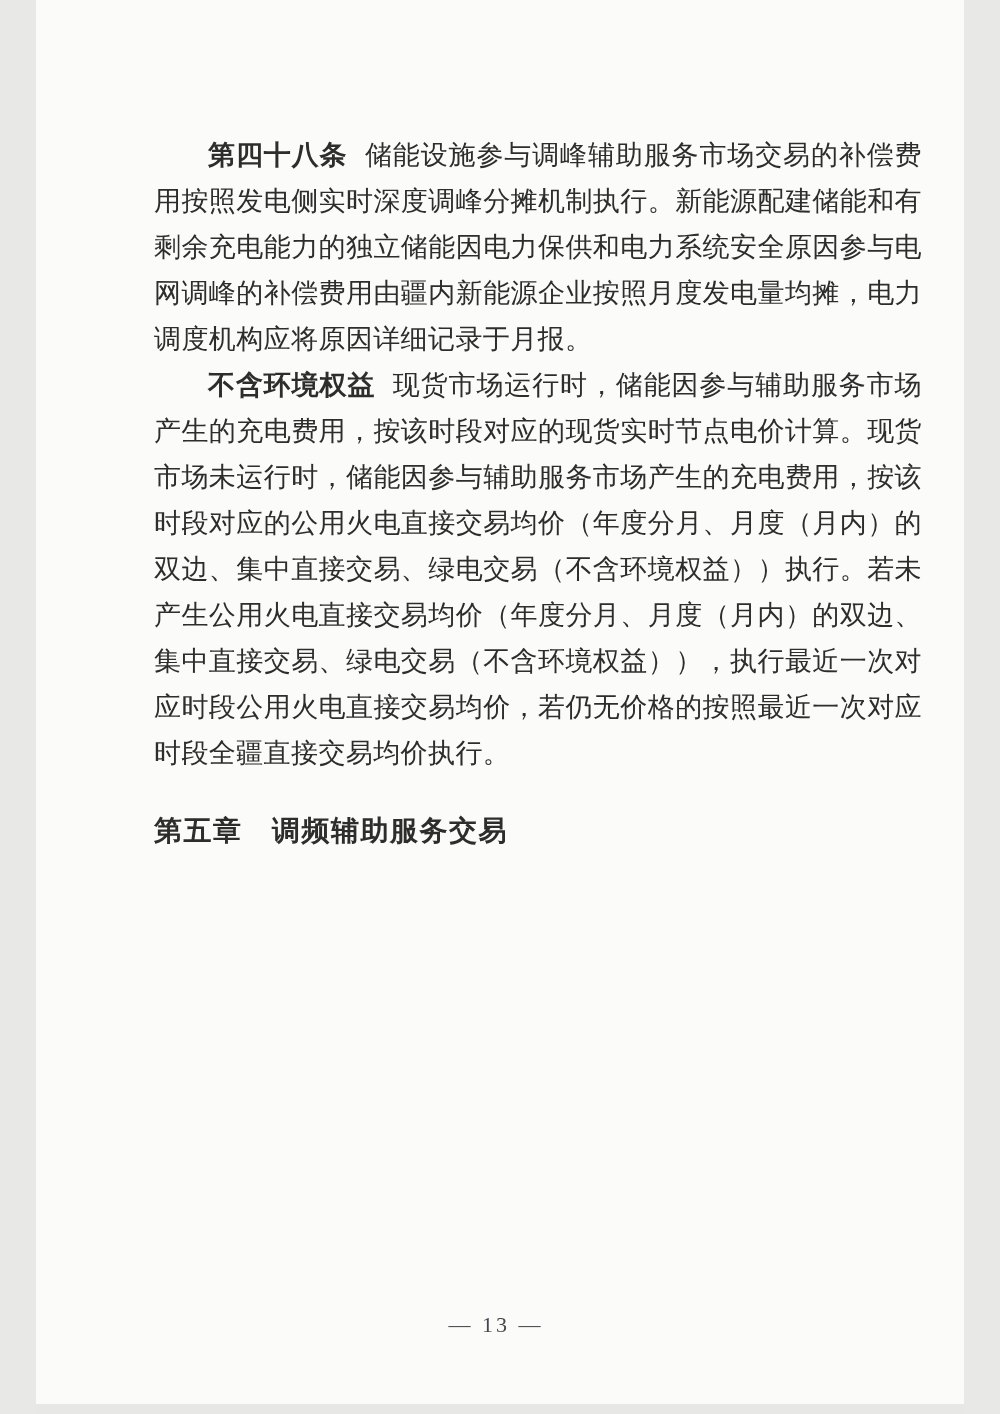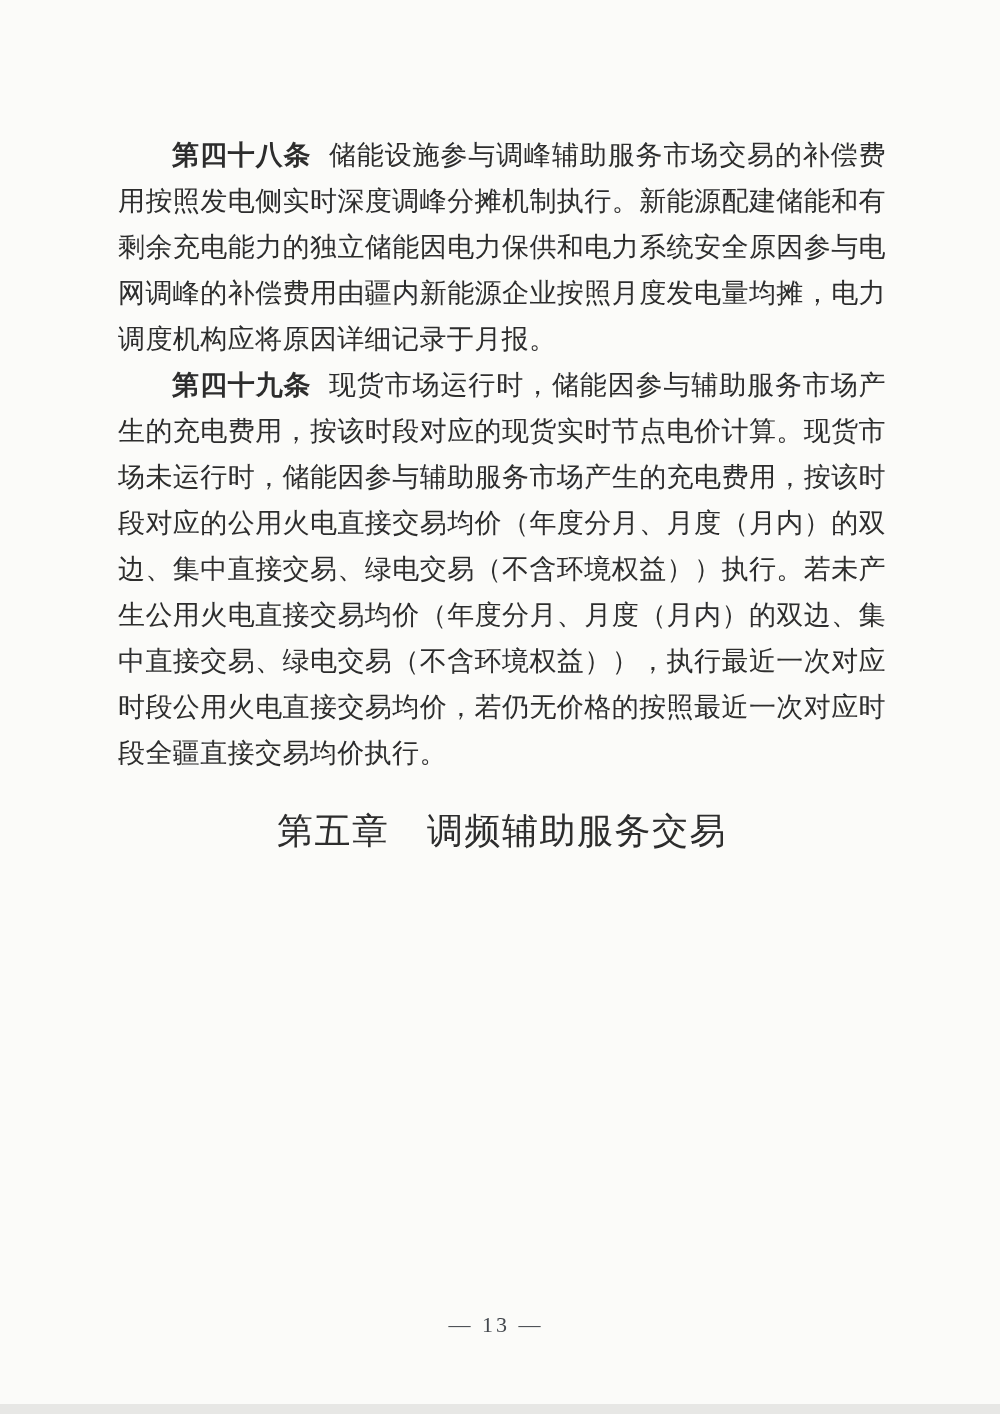--- a/index.html
+++ b/index.html
@@ -2,21 +2,21 @@
 <html lang="zh"><head>
 <meta charset="utf-8">
 <style>
   html, body {
     margin: 0;
     padding: 0;
     background: #e8e8e6;
   }
   .page {
     position: relative;
-    width: 1000px;
+    width: 928px;
     height: 1414px;
     margin: 0 auto;
     background: #fbfbf9;
     overflow: hidden;
     font-family: "Liberation Serif", "DejaVu Serif", serif;
     color: #2d2d2d;
   }
   .content {
     position: absolute;
     left: 118px;
@@ -31,24 +31,24 @@
     text-justify: inter-ideograph;
     text-indent: 54px;
     letter-spacing: 0.4px;
   }
   .article-number {
     font-weight: 700;
     margin-right: 0.65em;
   }
   .chapter-heading {
     margin: 32px 0 14px 0;
-    font-size: 36px;
-    font-weight: 400;
+    font-size: 28px;
+    font-weight: 700;
     line-height: 46px;
-    text-align: center;
+    text-align: left;
     text-indent: 0;
     letter-spacing: 1.5px;
   }
   .page-number {
     position: absolute;
     left: 0;
     right: 8px;
     top: 1310px;
     text-align: center;
     font-size: 22px;
@@ -71,21 +71,21 @@
 <body>
 
 <div class="page">
   <div class="content">
 
     <p class="article">
       <span class="article-number">第四十八条</span><span>储能设施参与调峰辅助服务市场交易的补偿费用按照发电侧实时深度调峰分摊机制执行。新能源配建储能和有剩余充电能力的独立储能因电力保供和电力系统安全原因参与电网调峰的补偿费用由疆内新能源企业按照月度发电量均摊，电力调度机构应将原因详细记录于月报。</span>
     </p>
 
     <p class="article">
-      <span class="article-number">第四十九条</span><span>现货市场运行时，储能因参与辅助服务市场产生的充电费用，按该时段对应的现货实时节点电价计算。现货市场未运行时，储能因参与辅助服务市场产生的充电费用，按该时段对应的公用火电直接交易均价（年度分月、月度（月内）的双边、集中直接交易、绿电交易（不含环境权益））执行。若未产生公用火电直接交易均价（年度分月、月度（月内）的双边、集中直接交易、绿电交易（不含环境权益）），执行最近一次对应时段公用火电直接交易均价，若仍无价格的按照最近一次对应时段全疆直接交易均价执行。</span>
+      <span class="article-number">不含环境权益</span><span>现货市场运行时，储能因参与辅助服务市场产生的充电费用，按该时段对应的现货实时节点电价计算。现货市场未运行时，储能因参与辅助服务市场产生的充电费用，按该时段对应的公用火电直接交易均价（年度分月、月度（月内）的双边、集中直接交易、绿电交易（不含环境权益））执行。若未产生公用火电直接交易均价（年度分月、月度（月内）的双边、集中直接交易、绿电交易（不含环境权益）），执行最近一次对应时段公用火电直接交易均价，若仍无价格的按照最近一次对应时段全疆直接交易均价执行。</span>
     </p>
 
 
     <h2 class="chapter-heading">第五章　调频辅助服务交易</h2>
 
 
   </div>
 
   <div class="page-number">— 13 —</div>
 

